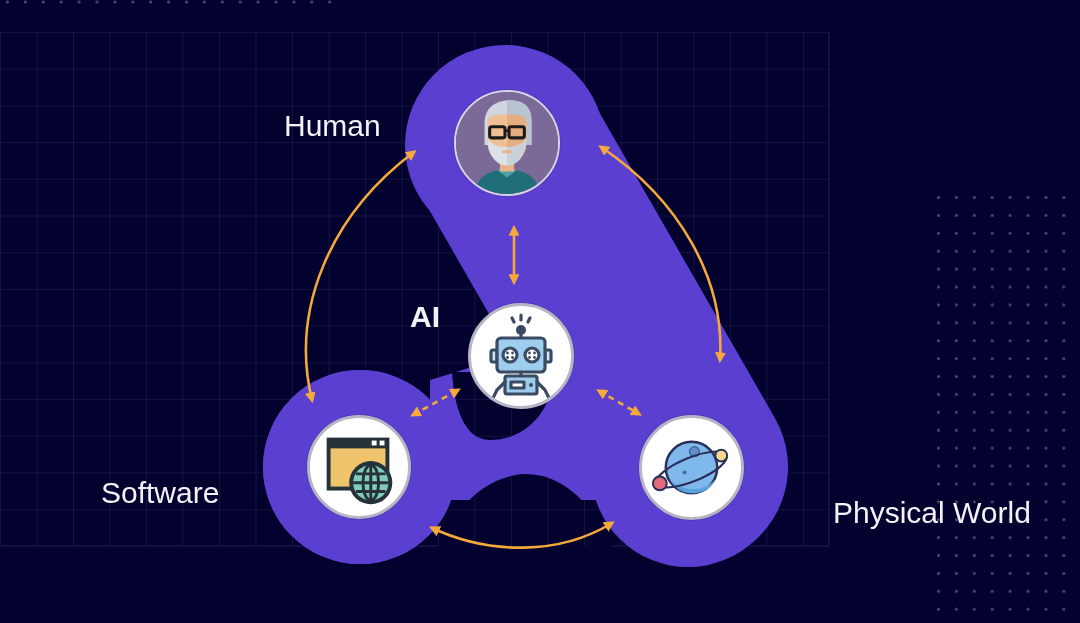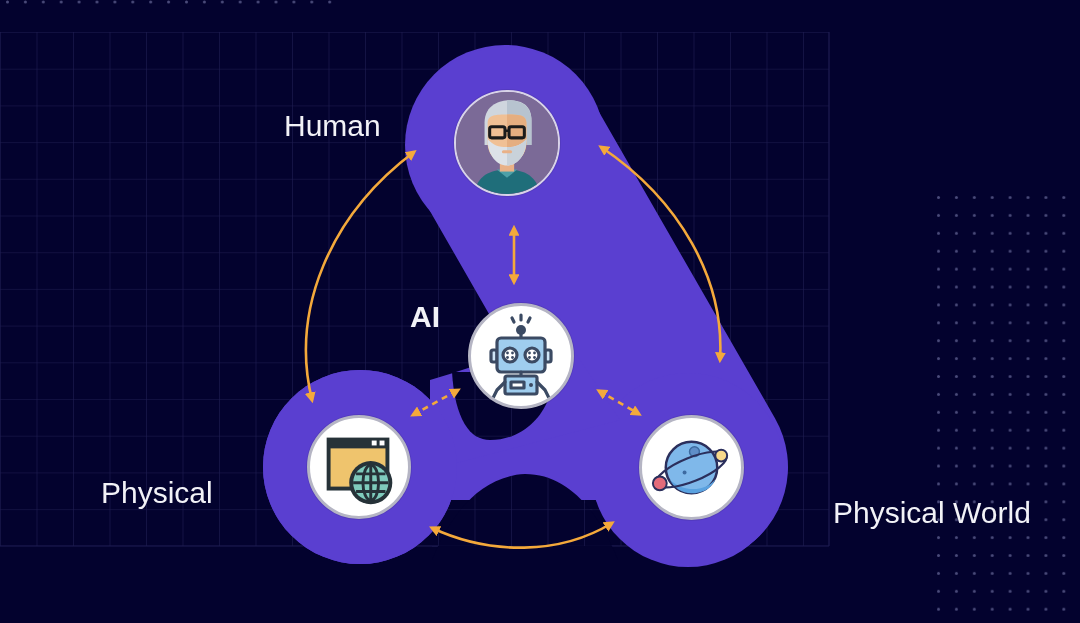--- a/index.html
+++ b/index.html
@@ -177,15 +177,15 @@
       <circle cx="53" cy="34" r="5" fill="#5f8ec8" stroke="#3d6aa0" stroke-width="1.5"></circle>
       <circle cx="43" cy="55" r="2" fill="#3d6aa0"></circle>
       <ellipse cx="50" cy="52" rx="38" ry="12" fill="none" stroke="#2b2f5c" stroke-width="2.2" transform="rotate(-22 50 52)"></ellipse>
       <circle cx="80" cy="38" r="6" fill="#f7d88a" stroke="#2b2f5c" stroke-width="2"></circle>
       <circle cx="18" cy="66" r="7" fill="#e36b7a" stroke="#2b2f5c" stroke-width="2"></circle>
     </svg>
   </div>
 
   <div class="label" style="left:284px;top:111px;">Human</div>
   <div class="label" style="left:410px;top:302px;font-weight:bold;">AI</div>
-  <div class="label" style="left:101px;top:478px;">Physical</div>
+  <div class="label" style="left:101px;top:478px;">Software</div>
   <div class="label" style="left:833px;top:498px;">Physical World</div>
 </div>
 
 </body></html>

